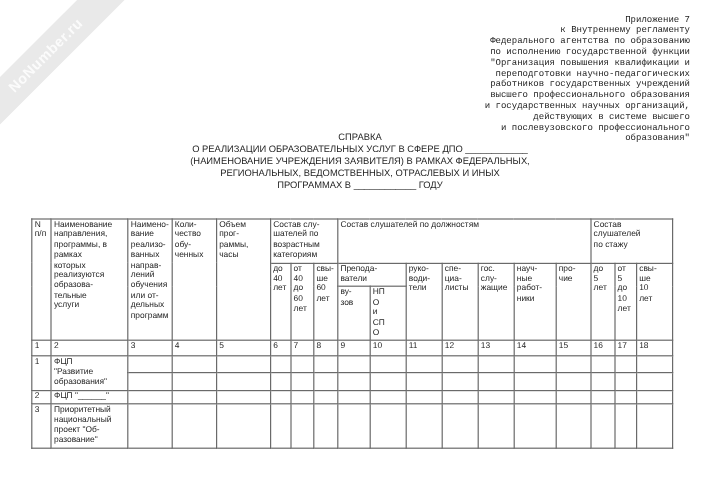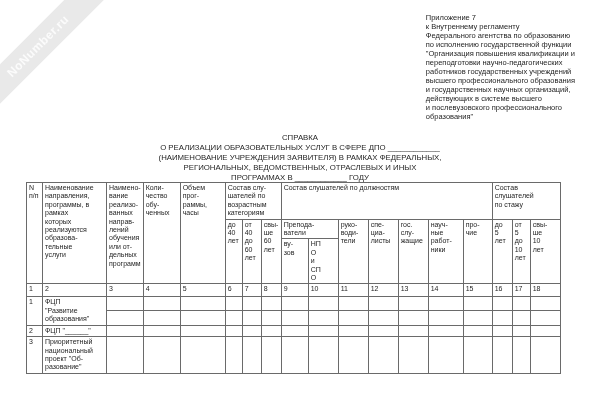--- a/index.html
+++ b/index.html
@@ -27,30 +27,31 @@
     letter-spacing: 0.5px;
     text-align: center;
     z-index: 1;
   }
 
   
   .note {
     position: absolute;
     top: 13px;
     right: 25px;
-    text-align: left;
+    text-align: right;
     font-size: 7.5px;
     line-height: 9px;
     white-space: pre-line;
+    font-family: Liberation Mono, monospace;
   }
 
   
   .title {
     position: absolute;
-    top: 133px;
+    top: 110px;
     left: 0;
     width: 600px;
     text-align: center;
     font-size: 7.8px;
     line-height: 10px;
     white-space: pre-line;
   }
 
   
   table.report {

